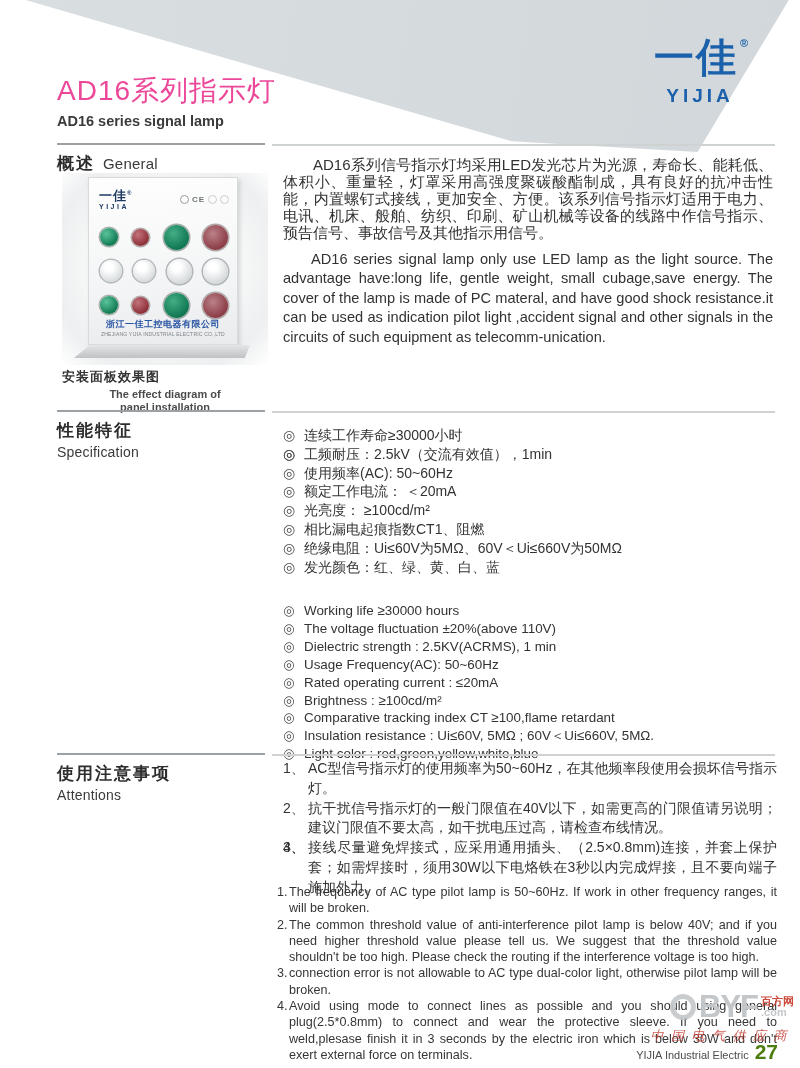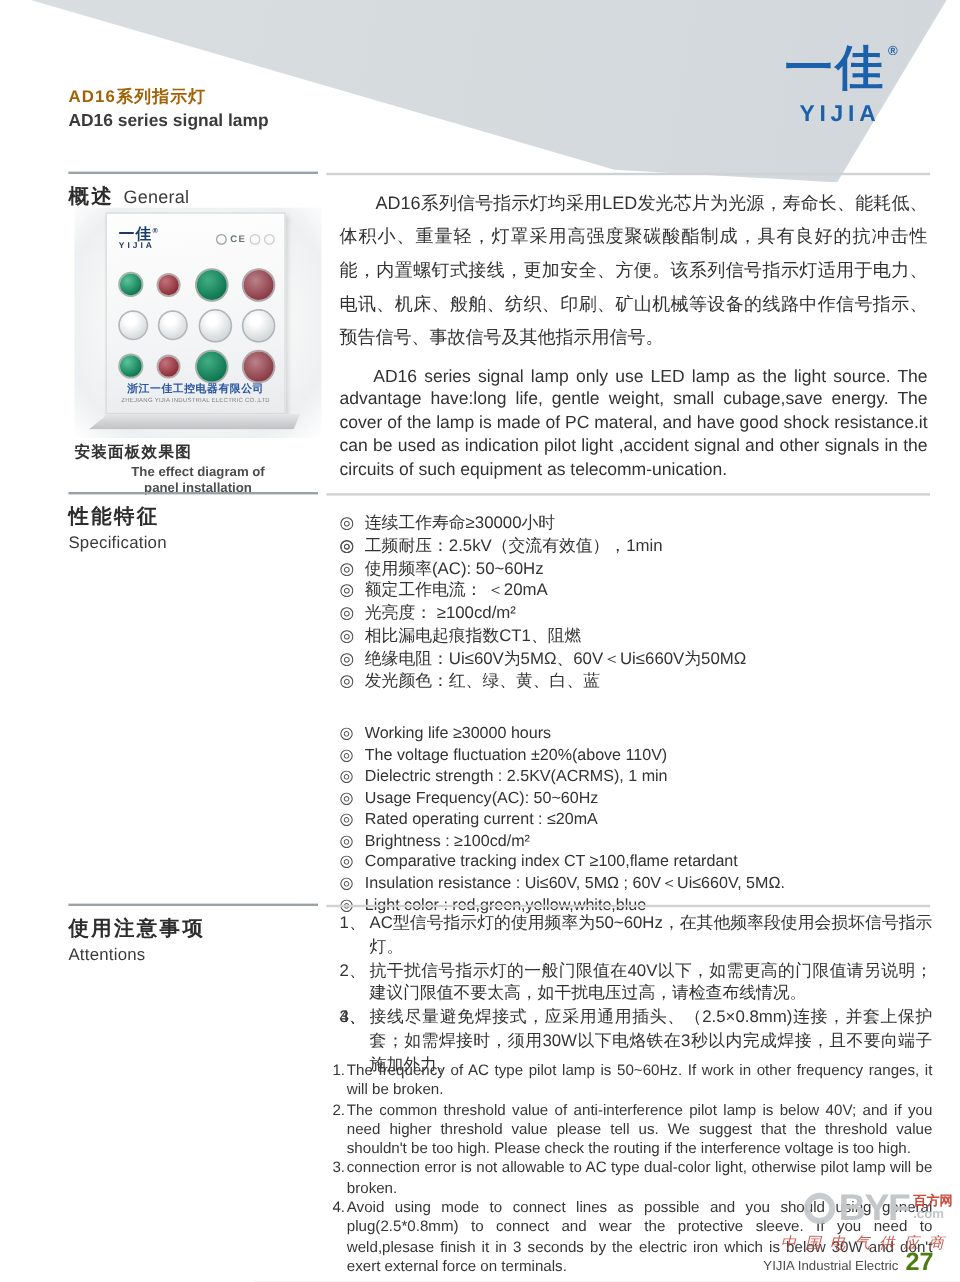--- a/index.html
+++ b/index.html
@@ -5,21 +5,21 @@
   * { margin:0; padding:0; box-sizing:border-box; }
   html,body { background:#e9e9e9; }
   body { font-family:"Liberation Sans","DejaVu Sans",sans-serif; }
   .page { position:relative; width:800px; height:1068px; background:#ffffff; overflow:hidden; margin:0 auto; }
 
   
   .header { position:absolute; top:0; left:0; width:800px; height:152px; }
   .swoosh { position:absolute; inset:0; background:linear-gradient(100deg,#d9dee1,#d1d7da);
             clip-path:polygon(3.2% 0, 98.6% 0, 87.2% 100%, 64% 93%); }
   .title-block { position:absolute; left:57px; top:72px; }
-  .title-cn { font-size:14px; font-weight:bold; color:#a16207; letter-spacing:1px; }
+  .title-cn { font-size:28px; font-weight:normal; color:#ec4899; letter-spacing:1px; }
   .title-en { font-size:14.5px; font-weight:bold; color:#3b3b3b; margin-top:3px; }
   .brand { position:absolute; left:643px; top:34px; width:114px; text-align:center; color:#1b60ab; }
   .brand-cn { font-size:40px; font-weight:bold; line-height:46px; letter-spacing:2px; }
   .brand-cn .reg { font-size:11px; font-weight:bold; position:relative; top:-24px; left:2px; letter-spacing:0; }
   .brand-en { font-size:19px; font-weight:bold; letter-spacing:4px; margin-top:-5px; }
 
   
   .sec { position:absolute; left:0; width:800px; }
   .sec-overview { top:143px; height:267px; }
   .sec-spec { top:410px; height:362px; }
@@ -66,21 +66,21 @@
   .company-cn { font-size:9px; font-weight:bold; color:#2a55a3; letter-spacing:.5px; }
   .company-en { font-size:5px; color:#7d8285; letter-spacing:.2px; }
   .panel-base { position:absolute; left:12px; top:172px; width:176px; height:13px;
                 background:linear-gradient(180deg,#e4e6e7,#bfc2c4);
                 clip-path:polygon(0 100%, 9% 0, 100% 0, 97% 100%); }
   figcaption { margin-top:3px; }
   .cap-cn { font-size:13px; font-weight:bold; color:#333; text-align:left; letter-spacing:1px; }
   .cap-en { font-size:11px; font-weight:600; color:#4c4c4c; text-align:center; line-height:13px; margin-top:2px; }
 
   .overview-text { position:absolute; left:283px; top:13px; width:490px; }
-  .para-cn { font-size:15px; line-height:28px; color:#323232; text-align:justify; text-indent:2em; }
+  .para-cn { font-size:15px; line-height:17px; color:#323232; text-align:justify; text-indent:2em; }
   .para-en { margin-top:9px; font-size:14.6px; line-height:19.4px; color:#323232; text-align:justify; text-indent:28px; }
 
   
   .spec-list { list-style:none; position:absolute; left:283px; width:500px; }
   .spec-list.cn { top:16px; font-size:14px; line-height:18.8px; color:#333; }
   .spec-list.en { top:192px; font-size:13.4px; line-height:17.9px; color:#333; }
   .spec-list li { position:relative; padding-left:21px; }
   .spec-list .li-marker { position:absolute; left:0; top:0; color:#4f4f4f; }
 
   .attn-list { list-style:none; position:absolute; }

